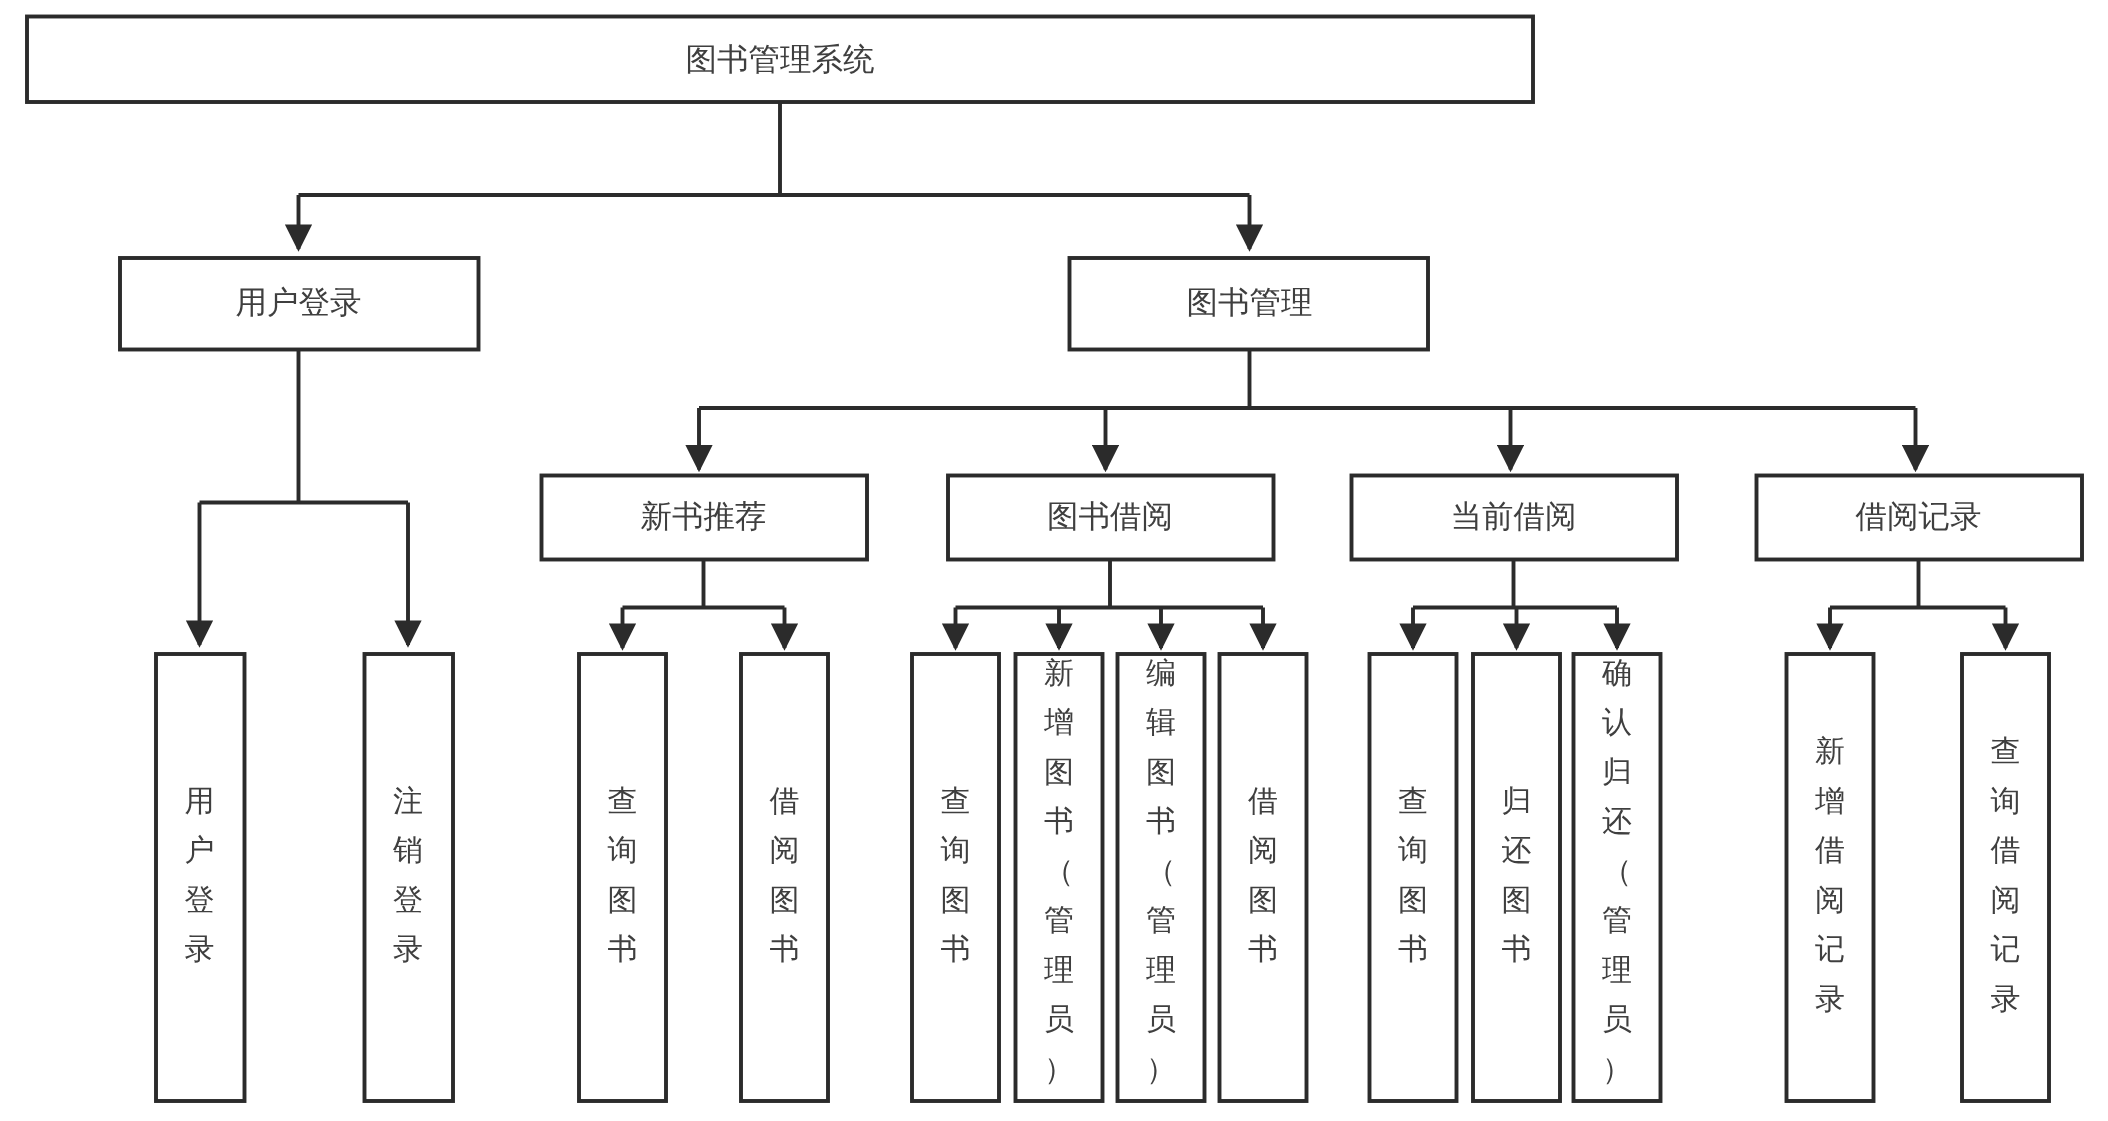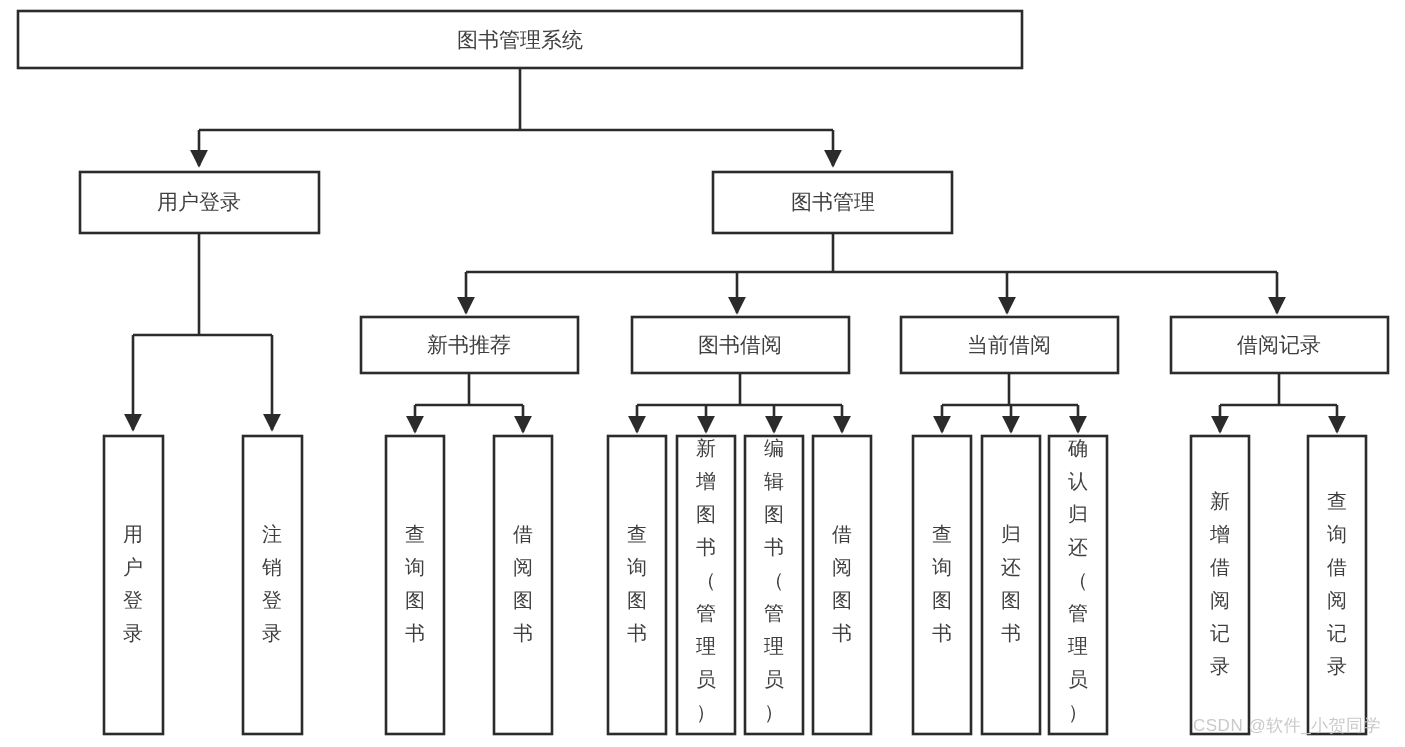--- a/index.html
+++ b/index.html
@@ -168,14 +168,13 @@
         <text class="node-label vert" x="1220" y="502.5"><tspan x="1220" dy="0" text-anchor="middle">新</tspan><tspan x="1220" dy="33" text-anchor="middle">增</tspan><tspan x="1220" dy="33" text-anchor="middle">借</tspan><tspan x="1220" dy="33" text-anchor="middle">阅</tspan><tspan x="1220" dy="33" text-anchor="middle">记</tspan><tspan x="1220" dy="33" text-anchor="middle">录</tspan></text>
       </g>
       <g>
         <rect class="box-rect" x="1308" y="436" width="58" height="298"></rect>
         <text class="node-label vert" x="1337" y="502.5"><tspan x="1337" dy="0" text-anchor="middle">查</tspan><tspan x="1337" dy="33" text-anchor="middle">询</tspan><tspan x="1337" dy="33" text-anchor="middle">借</tspan><tspan x="1337" dy="33" text-anchor="middle">阅</tspan><tspan x="1337" dy="33" text-anchor="middle">记</tspan><tspan x="1337" dy="33" text-anchor="middle">录</tspan></text>
       </g>
 
     </g>
   </svg>
 
-  <div class="watermark">CSDN @软件_小贺同学</div>
 </div>
 
 </body></html>

